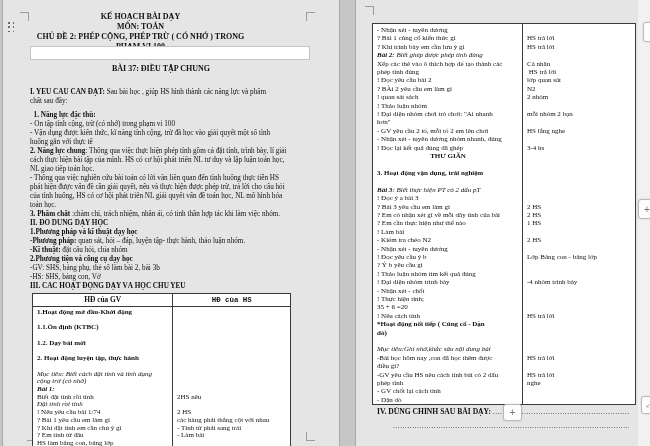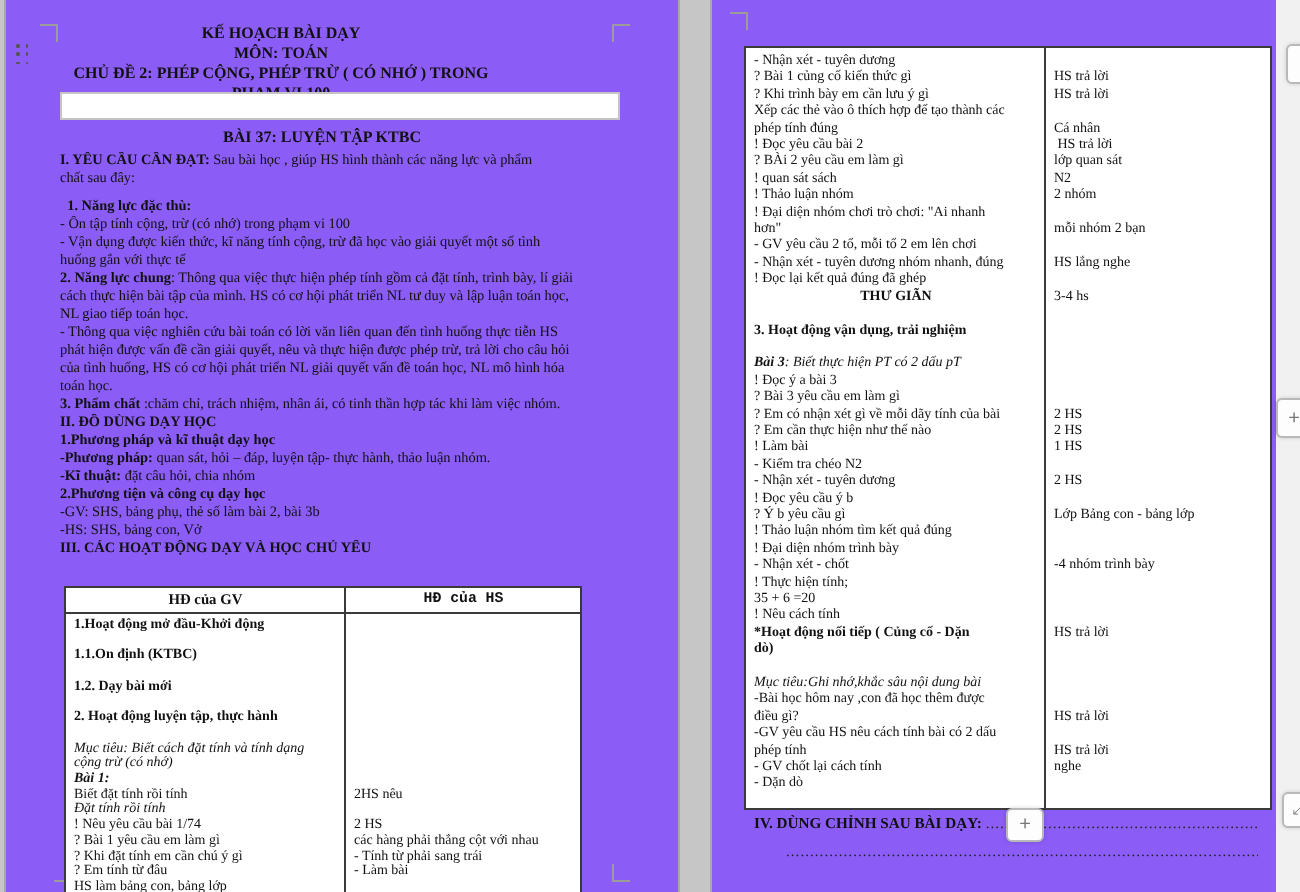--- a/index.html
+++ b/index.html
@@ -3,40 +3,40 @@
 <meta charset="utf-8">
 <style>
   html,body{margin:0;padding:0;}
   body{
     width:650px;height:446px;overflow:hidden;position:relative;
     background:#c6c6c6;
     font-family:"Liberation Serif","DejaVu Serif",serif;
     color:#111;
   }
   .stage{position:absolute;inset:0;}
-  .page{position:absolute;top:0;height:446px;background:#8b5cf6;
+  .page{position:absolute;top:0;height:446px;background:#e5e5e5;
         border-left:1px solid #a8a8a8;border-right:1px solid #a8a8a8;}
   #left-page{left:2px;width:336px;}
   #right-page{left:355px;width:282px;}
   .strip{position:absolute;left:638px;top:0;width:12px;height:446px;background:#f1f1f1;}
 
   .b{font-weight:bold;}
   .i{font-style:italic;}
   .line{white-space:nowrap;overflow:hidden;}
   .ctr{text-align:center;}
   .sp{margin-top:5px;}
 
   
   #lp-header{position:absolute;left:25px;top:12px;width:225px;text-align:center;
              font-weight:bold;font-size:8px;line-height:10px;}
   #lp-box{position:absolute;left:27px;top:46px;width:278px;height:12px;
           border:1px solid #c4c4c4;background:#fff;}
   #lp-bai37{position:absolute;left:25px;top:64px;width:266px;text-align:center;
             font-size:8px;}
-  #lp-paras{position:absolute;left:27px;top:76px;width:276px;
+  #lp-paras{position:absolute;left:27px;top:88px;width:276px;
             font-size:7.2px;line-height:9px;}
   
   .doc-table{position:absolute;border:1px solid #3a3a3a;background:#fff;}
   #lp-table{left:29px;top:281px;width:257px;margin-top:12px;}
   .thead{display:flex;border-bottom:1px solid #3a3a3a;font-size:7.4px;font-weight:bold;
          line-height:12px;text-align:center;}
   #lp-table .th1{width:140px;border-right:1px solid #3a3a3a;}
   #lp-table .th2{width:117px;font-family:Liberation Mono, monospace;}
   .tbody{display:flex;align-items:stretch;}
   .tcol{padding:2px 3px 0 4px;box-sizing:border-box;}
@@ -102,21 +102,21 @@
     </div>
 
     <div id="lp-header">
       <div>KẾ HOẠCH BÀI DẠY</div>
       <div>MÔN: TOÁN</div>
       <div>CHỦ ĐỀ 2: PHÉP CỘNG, PHÉP TRỪ ( CÓ NHỚ ) TRONG PHẠM VI 100</div>
     </div>
 
     <div id="lp-box"></div>
 
-    <div id="lp-bai37" class="b">BÀI 37:  LUYỆN TẬP KTBC</div>
+    <div id="lp-bai37" class="b">BÀI 37:  ĐIỀU TẬP CHUNG</div>
 
     <div id="lp-paras">
         <div class="line"><span class="b">I. YÊU CẦU CẦN ĐẠT: </span><span>Sau bài học , giúp HS hình thành các năng lực và phẩm</span></div>
         <div class="line"><span>chất sau đây:</span></div>
         <div class="line sp"><span class="b">&nbsp;&nbsp;1.  Năng lực đặc thù:</span></div>
         <div class="line"><span>- Ôn tập tính cộng, trừ (có nhớ) trong phạm vi 100</span></div>
         <div class="line"><span>- Vận dụng được kiến thức, kĩ năng tính cộng, trừ đã học vào giải quyết một số tình</span></div>
         <div class="line"><span>huống gắn với thực tế</span></div>
         <div class="line"><span class="b">2. Năng lực chung</span><span>: Thông qua việc thực hiện phép tính gồm cả đặt tính, trình bày, lí giải</span></div>
         <div class="line"><span>cách thực hiện bài tập của mình. HS có cơ hội phát triển NL tư duy và lập luận toán học,</span></div>
@@ -188,20 +188,21 @@
 
   <div class="page" id="right-page">
     <span class="mark mk-tl" style="left:9px;top:6px;"></span>
 
     <div class="doc-table" id="rp-table">
       <div class="tbody">
         <div class="tcol gvcol">
             <div class="line"><span>- Nhận xét - tuyên dương</span></div>
             <div class="line"><span>? Bài 1 củng cố kiến thức gì</span></div>
             <div class="line"><span>? Khi trình bày em cần lưu ý gì</span></div>
+            <div class="line"><span class="b i">Bài 2:</span><span class="i">  Biết ghép được phép tính đúng</span></div>
             <div class="line"><span>Xếp các thẻ vào ô thích hợp để tạo thành các</span></div>
             <div class="line"><span>phép tính đúng</span></div>
             <div class="line"><span>! Đọc yêu cầu bài 2</span></div>
             <div class="line"><span>? BÀi 2 yêu cầu em làm gì</span></div>
             <div class="line"><span>! quan sát sách</span></div>
             <div class="line"><span>! Thảo luận nhóm</span></div>
             <div class="line"><span>! Đại diện nhóm chơi trò chơi: "Ai nhanh</span></div>
             <div class="line"><span>hơn"</span></div>
             <div class="line"><span>- GV yêu cầu 2 tổ, mỗi tổ 2 em lên chơi</span></div>
             <div class="line"><span>- Nhận xét - tuyên dương nhóm nhanh, đúng</span></div>

